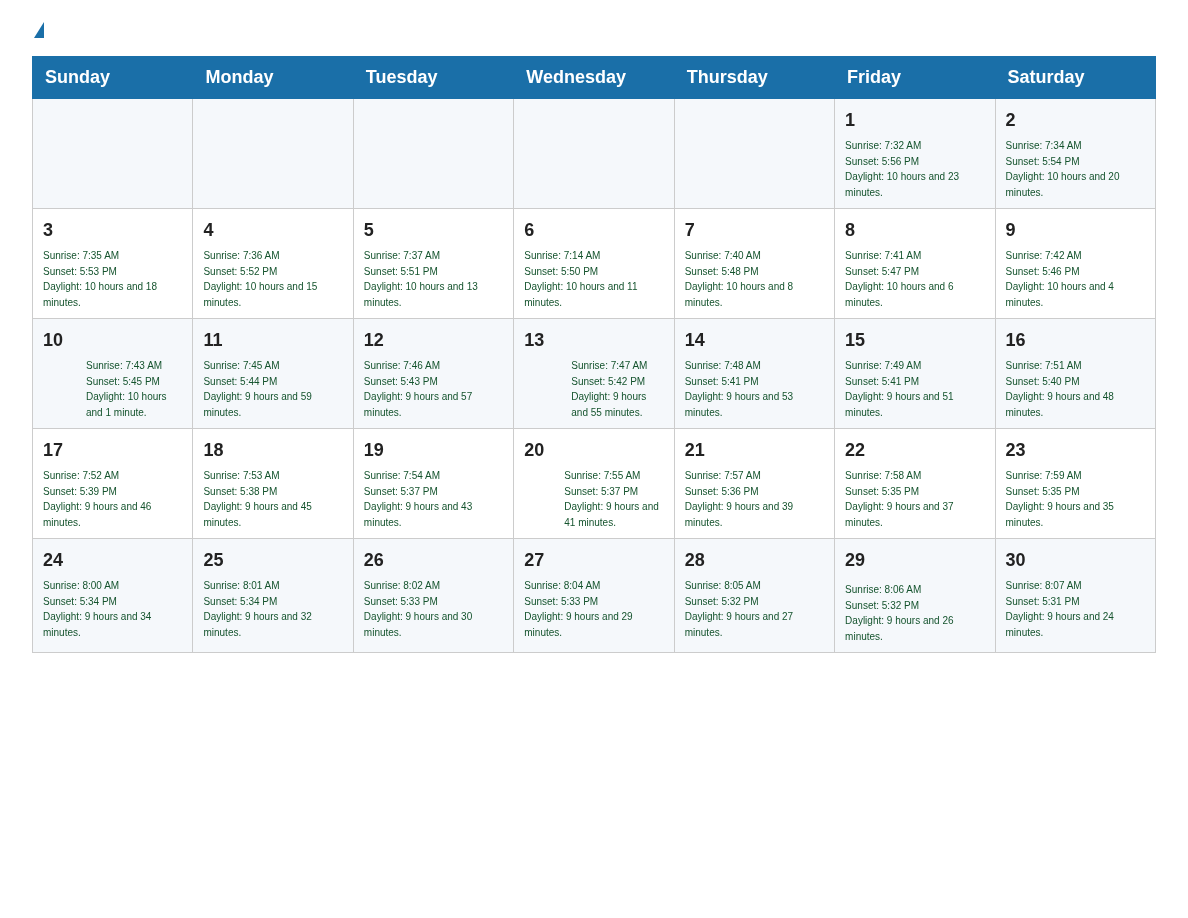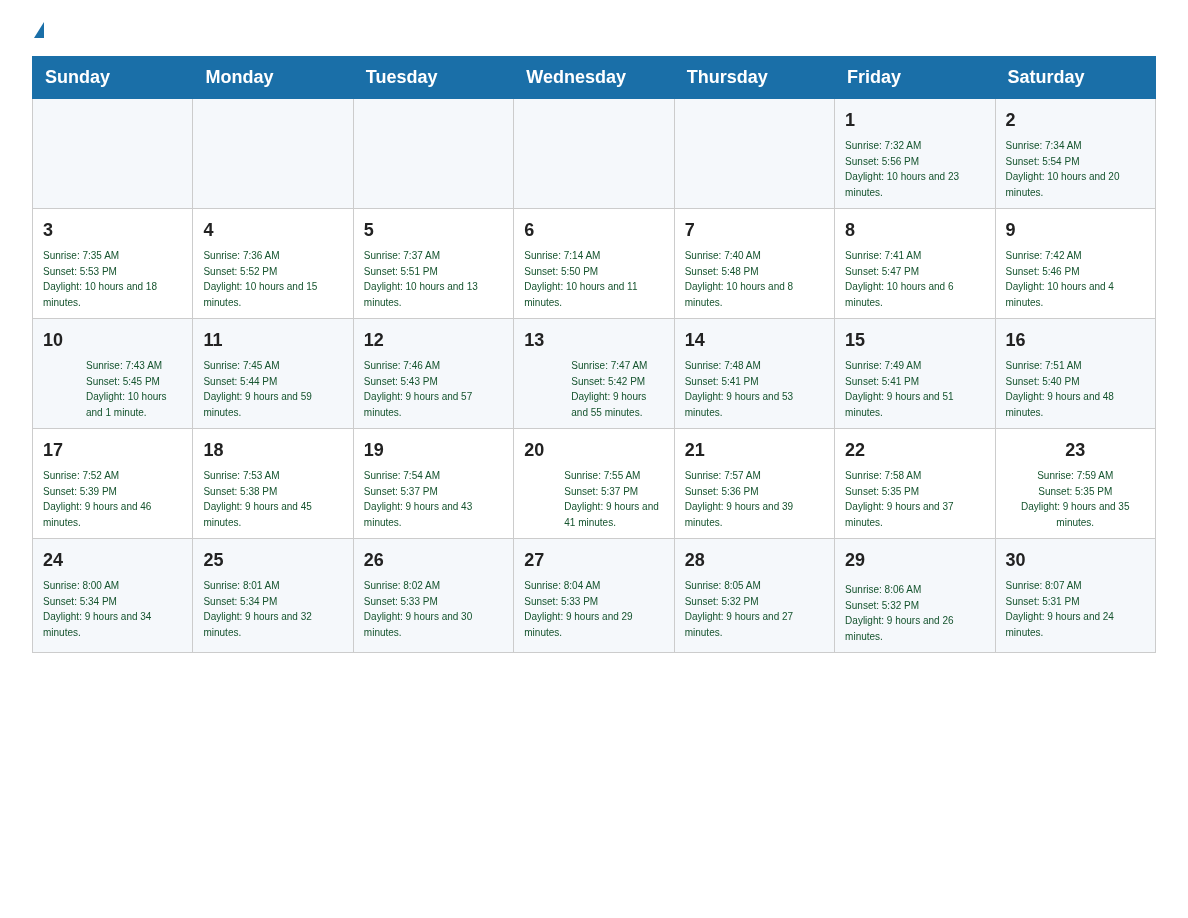--- a/index.html
+++ b/index.html
@@ -280,21 +280,21 @@
           <div class="day-info" style="white-space: pre-line;">Sunrise: 7:57 AM
 Sunset: 5:36 PM
 Daylight: 9 hours and 39 minutes.</div>
         </td>
         <td style="background-color: rgb(255, 255, 255);">
           <span class="day-number">22</span>
           <div class="day-info" style="white-space: pre-line;">Sunrise: 7:58 AM
 Sunset: 5:35 PM
 Daylight: 9 hours and 37 minutes.</div>
         </td>
-        <td style="background-color: rgb(255, 255, 255); text-align: center;">
+        <td style="background-color: rgb(255, 255, 255);">
           <span class="day-number">23</span>
           <div class="day-info" style="white-space: pre-line;">Sunrise: 7:59 AM
 Sunset: 5:35 PM
 Daylight: 9 hours and 35 minutes.</div>
         </td>
       </tr>
       <tr>
         <td style="background-color: rgb(245, 248, 251);">
           <span class="day-number">24</span>
           <div class="day-info" style="white-space: pre-line;">Sunrise: 8:00 AM

